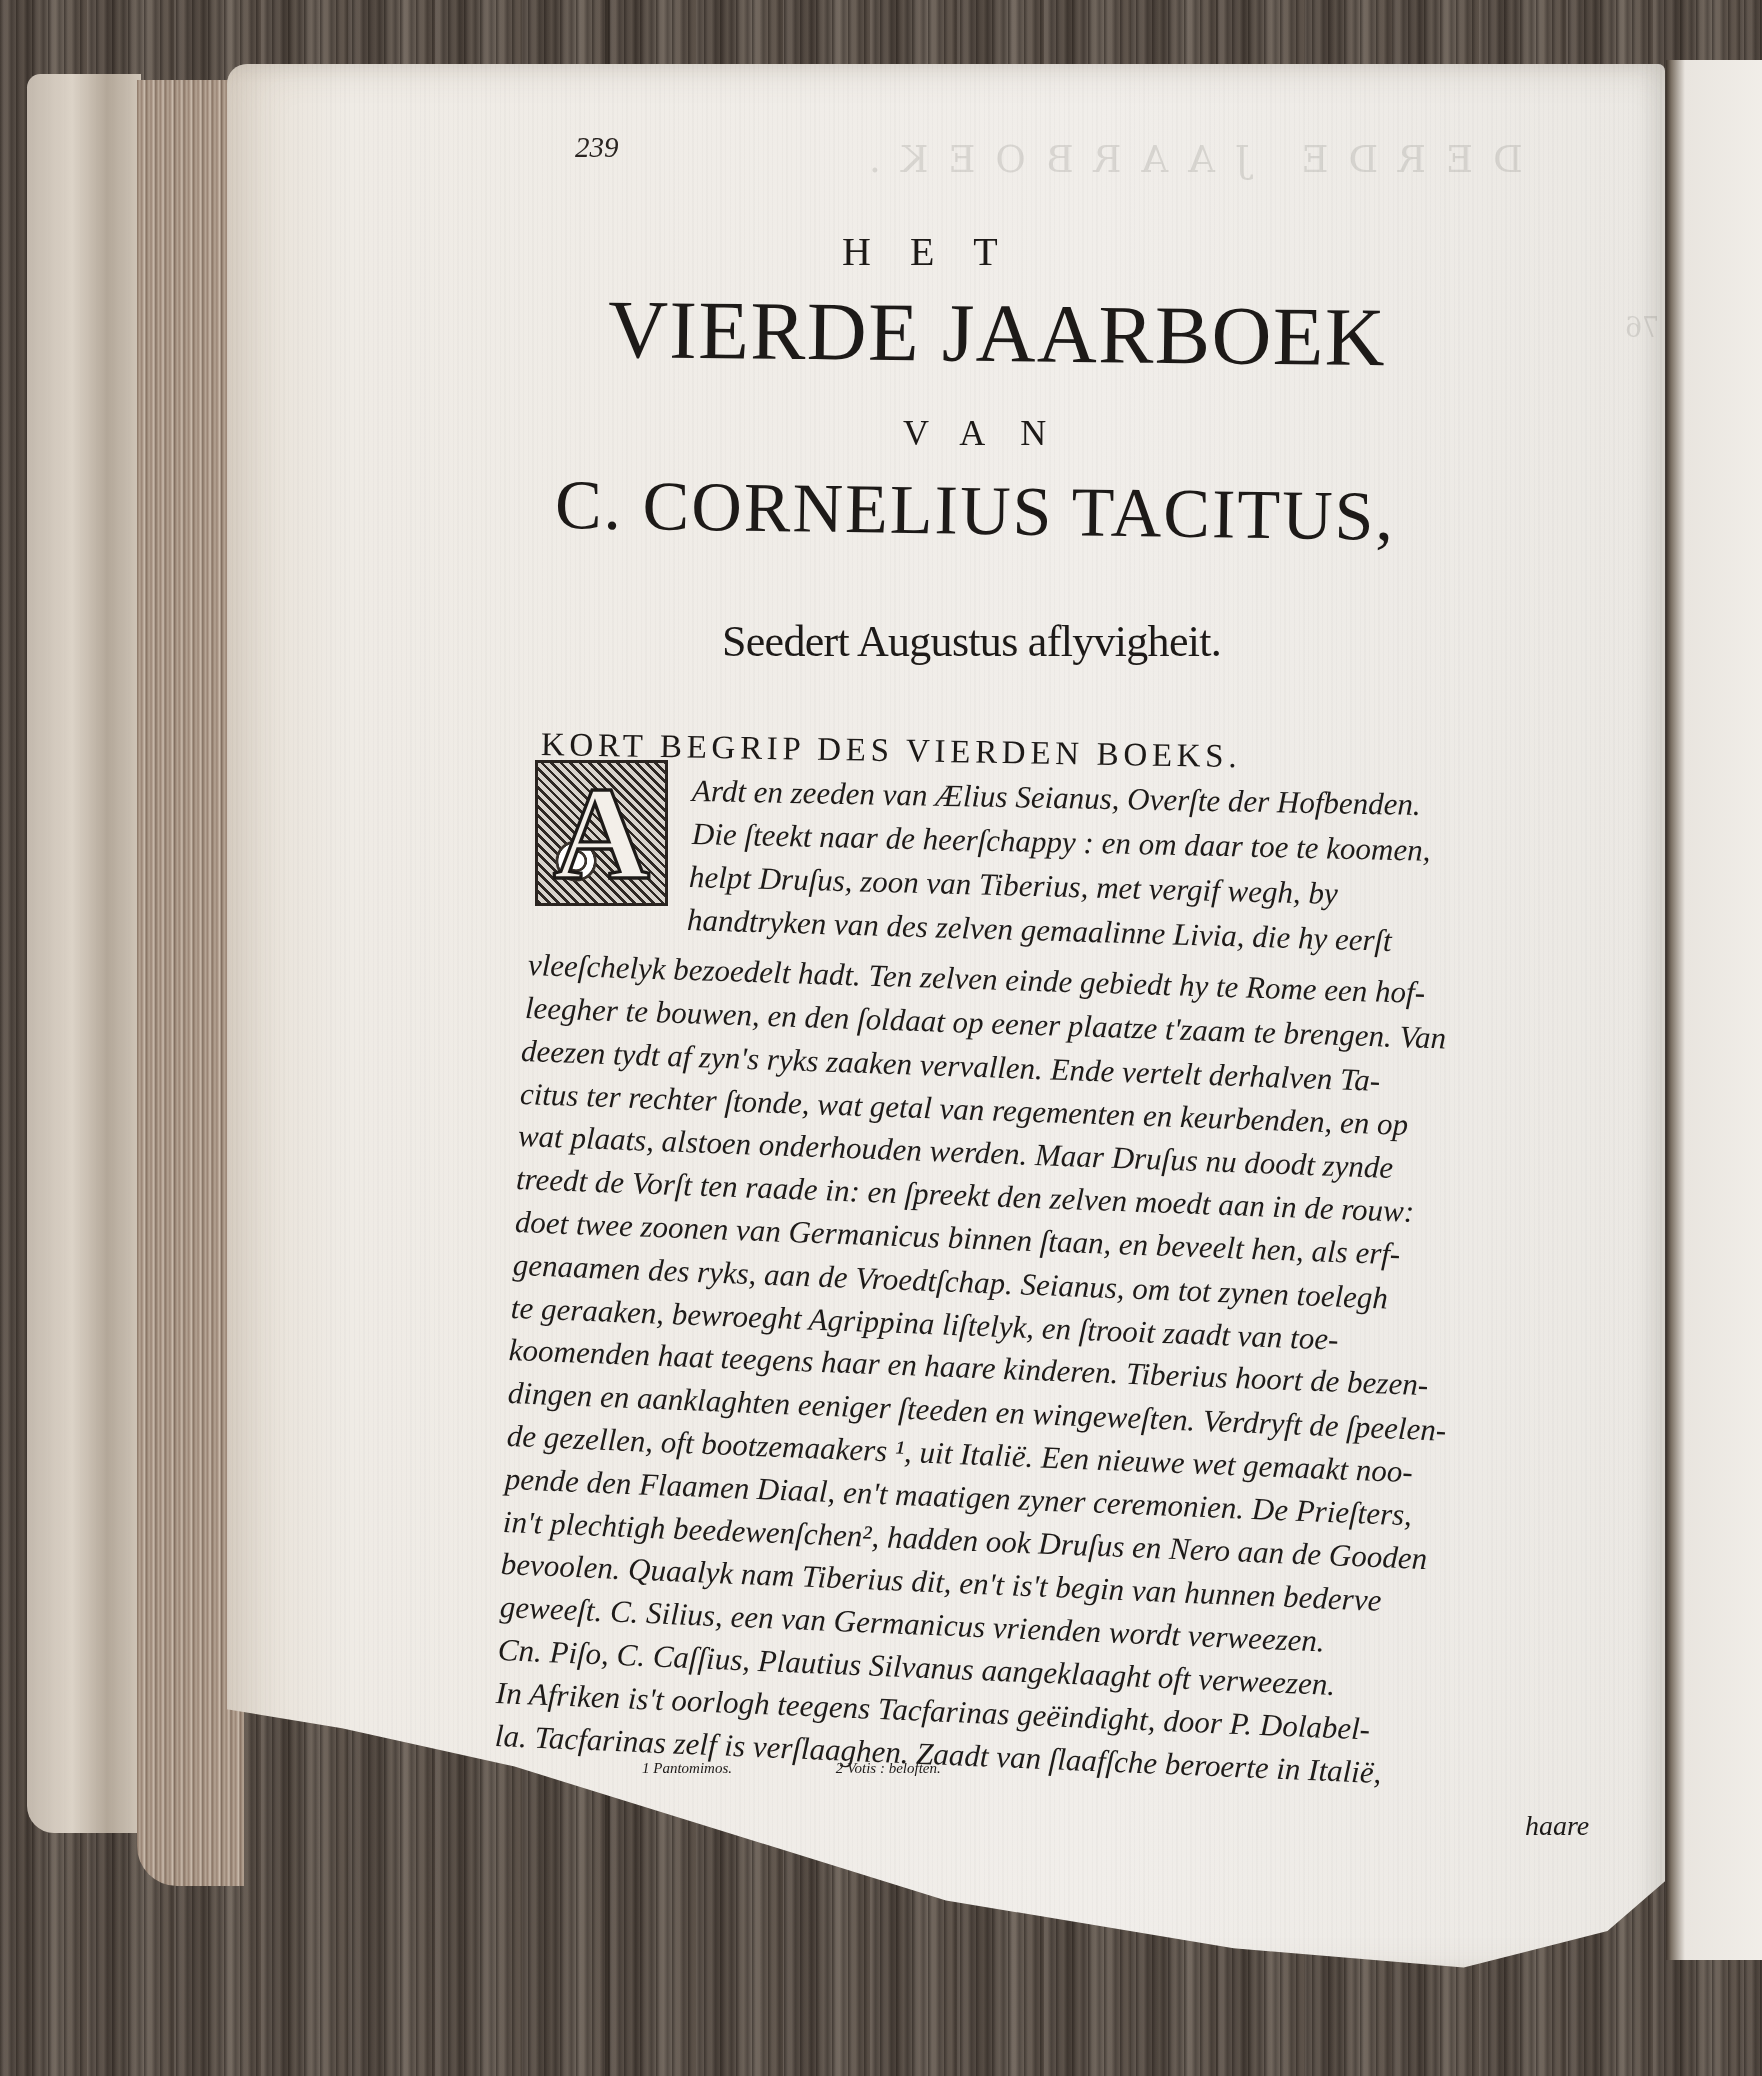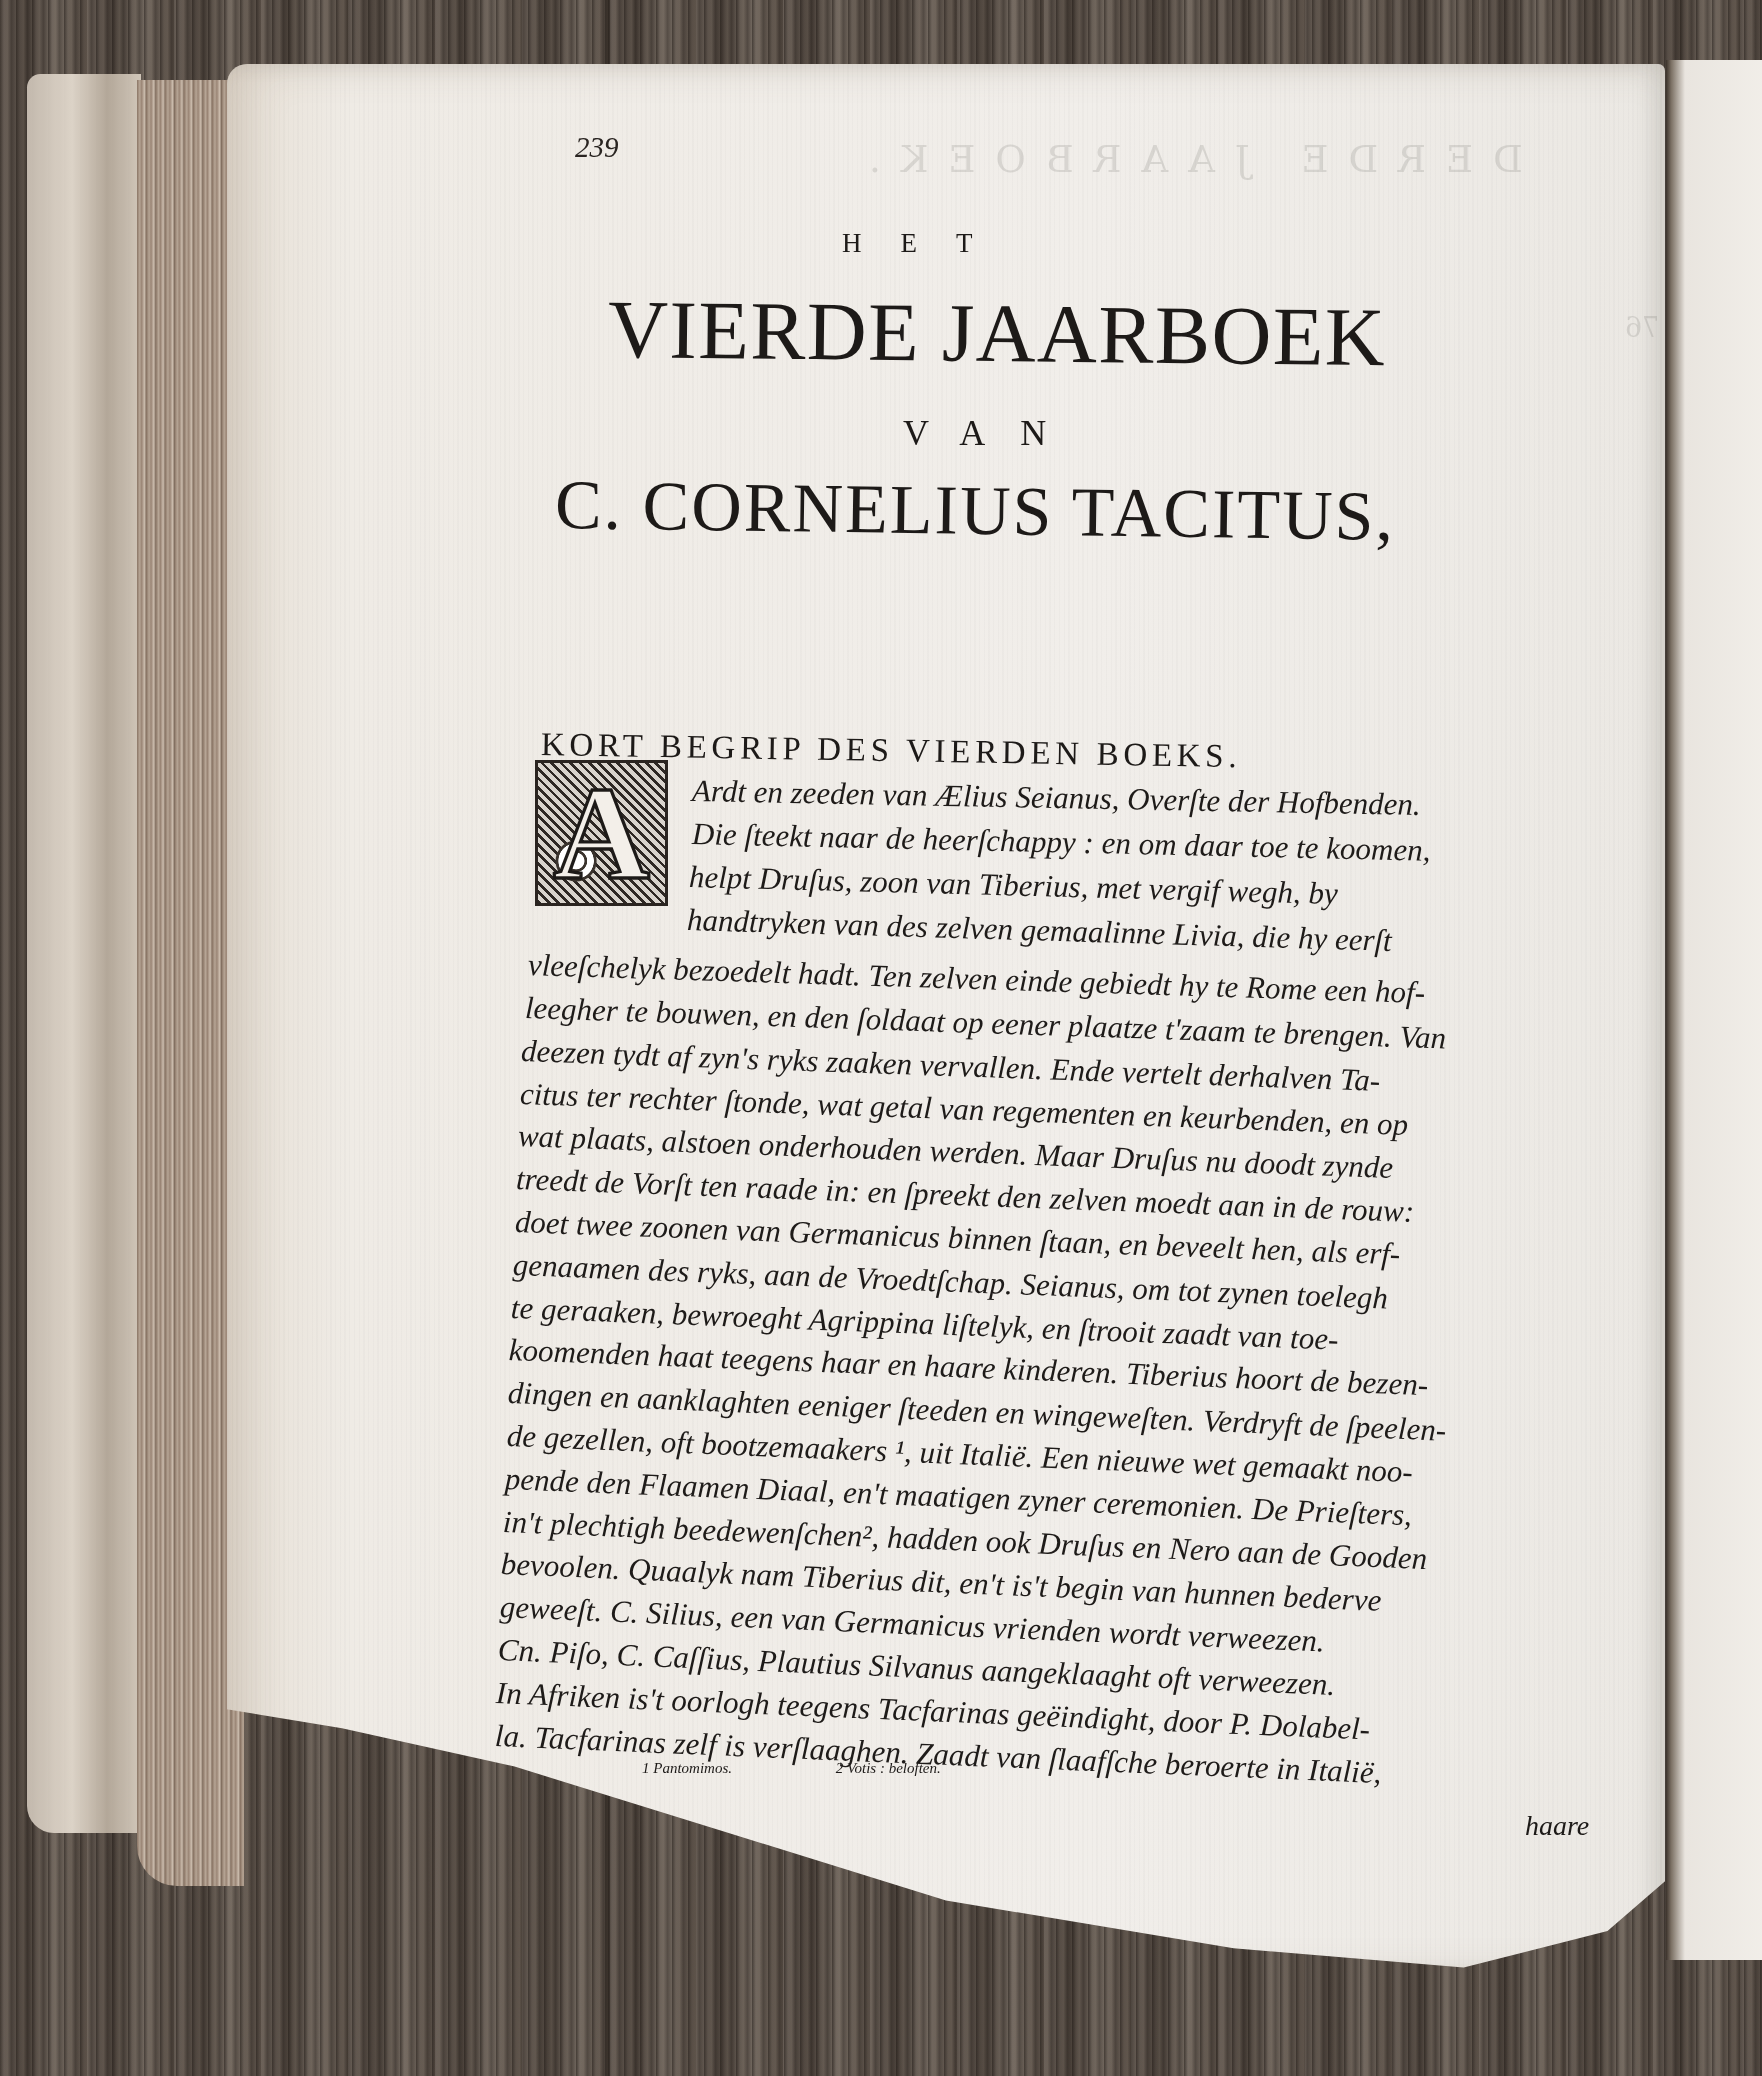--- a/index.html
+++ b/index.html
@@ -53,21 +53,21 @@
     transform: scaleX(-1); white-space: nowrap; pointer-events: none;
   }
 
   .content { position: absolute; inset: 0; color: #1d1a18; }
 
   .page-number {
     position: absolute; left: 348px; top: 67px; font-size: 29px;
     font-family: "Liberation Serif", serif; font-style: italic; color: #2a2522;
   }
   .head-het {
-    position: absolute; left: 615px; top: 164px; font-size: 27px; letter-spacing: 39px;
+    position: absolute; left: 615px; top: 164px; font-size: 40px; letter-spacing: 39px;
     font-family: "Liberation Serif", serif;
     text-align: right;
   }
   .head-title {
     position: absolute; left: 381px; top: 217px; font-size: 83px; letter-spacing: 1.3px;
     font-family: "Liberation Serif", serif; transform: rotate(0.6deg); transform-origin: left;
   }
   .head-van {
     position: absolute; left: 676px; top: 348px; font-size: 36px; letter-spacing: 35px;
     font-family: "Liberation Serif", serif;
@@ -129,20 +129,21 @@
 
   <div class="ghost" style="left:622px;top:74px;font-size:37px;letter-spacing:20px">DERDE JAARBOEK.</div>
   <div class="ghost" style="left:1398px;top:248px;font-size:27px">76</div>
 
   <div class="content">
     <div class="page-number">239</div>
     <div class="head-het">HET</div>
     <div class="head-title">VIERDE JAARBOEK</div>
     <div class="head-van">VAN</div>
     <div class="head-author">C. CORNELIUS TACITUS,</div>
+    <div class="head-subtitle">Seedert Augustus aflyvigheit.</div>
     <div class="head-summary">KORT BEGRIP DES VIERDEN BOEKS.</div>
 
     <div class="dropcap">
       <span>A</span>
     </div>
 
     <div class="body-lines">
       <div class="line" style="left:465px;top:709px;transform:rotate(1.1deg)">Ardt en zeeden van Ælius Seianus, Overſte der Hofbenden.</div>
       <div class="line" style="left:465px;top:752px;transform:rotate(1.3deg)">Die ſteekt naar de heerſchappy :  en om daar toe te koomen,</div>
       <div class="line" style="left:462px;top:795px;transform:rotate(1.5deg)">helpt Druſus,  zoon van Tiberius,  met vergif wegh,  by</div>

